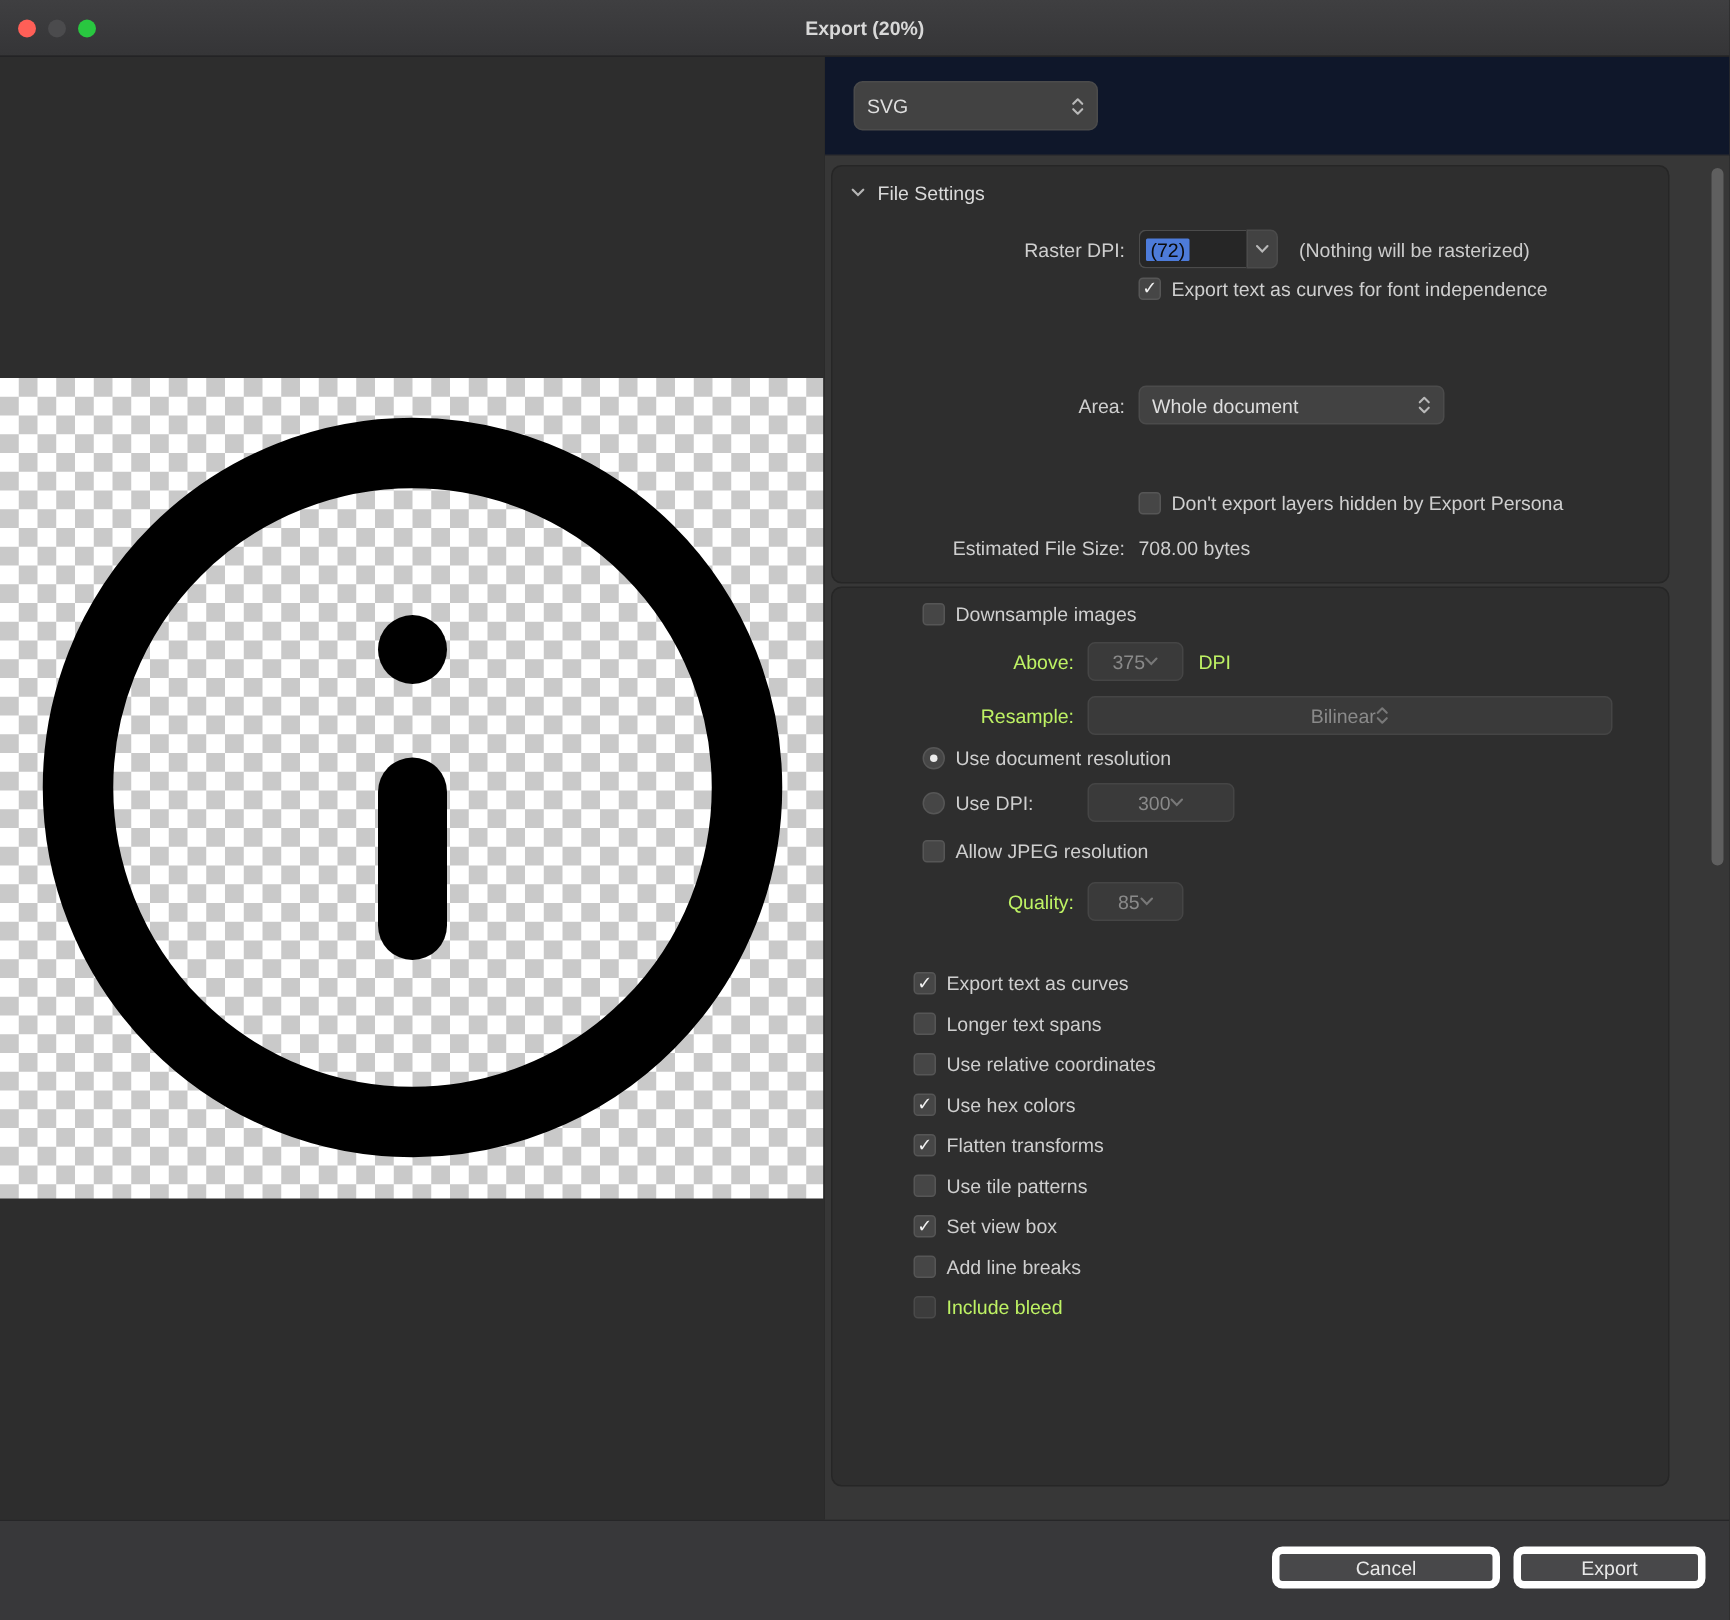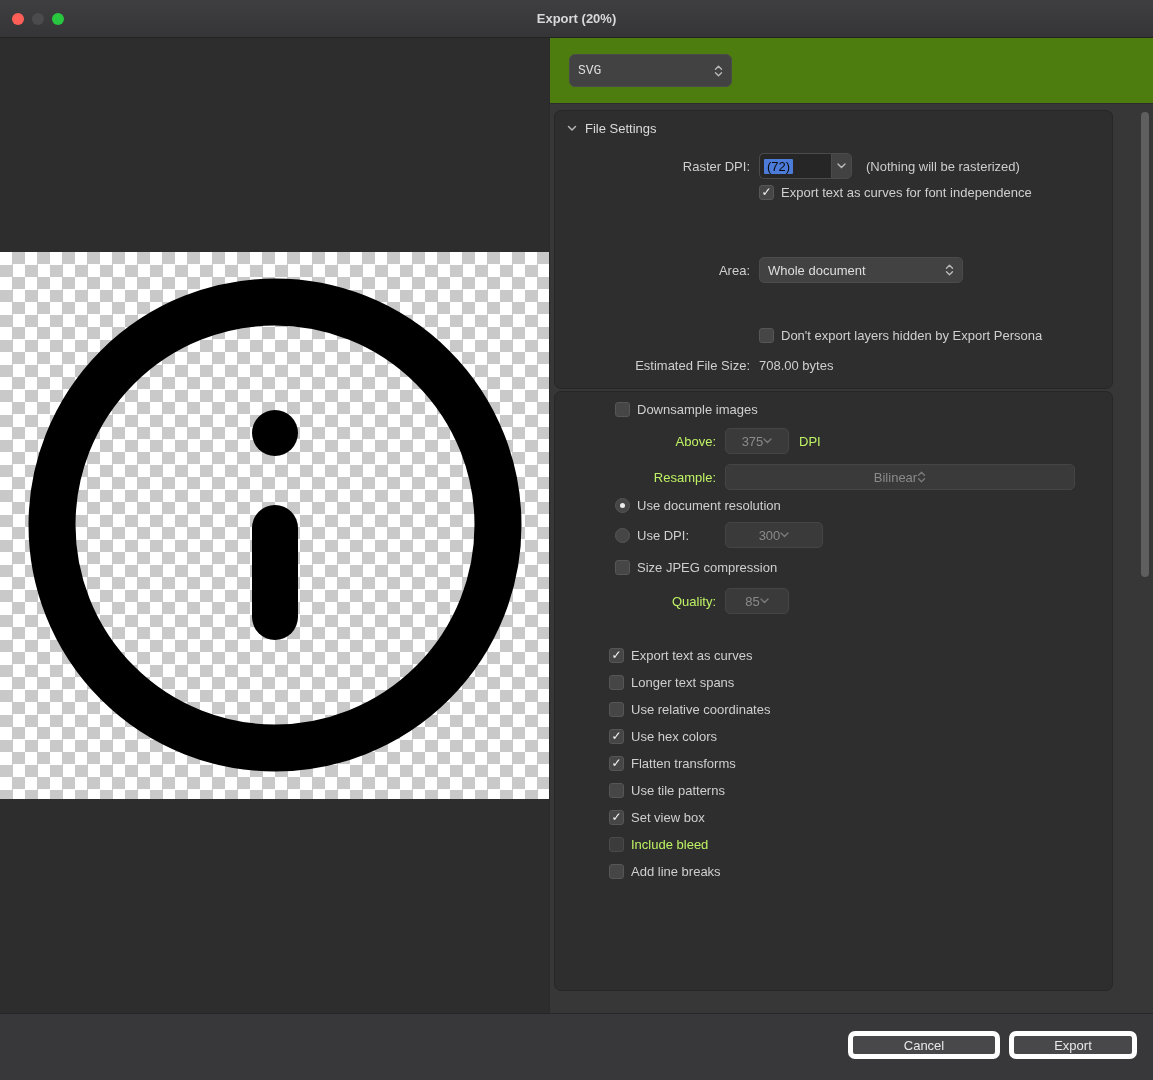--- a/index.html
+++ b/index.html
@@ -19,21 +19,21 @@
 
   
   .main { display:flex; height:975px; flex:none; }
 
   .preview { width:549px; flex:none; background:#2d2d2d; position:relative; }
   .checker { position:absolute; left:0; top:214px; width:549px; height:547px;
              background:repeating-conic-gradient(#c9c9c9 0% 25%, #ffffff 0% 50%) 0 0 / 25px 25px; }
   .checker svg { position:absolute; inset:0; }
 
   .rightpanel { flex:1; background:#373737; border-left:1px solid #2a2a2a; display:flex; flex-direction:column; position:relative; }
-  .format-bar { height:66px; flex:none; background:#4d7c0f; border-bottom:1px solid #2d2d2f; display:flex; align-items:center; padding-left:19px;font-family:Liberation Mono, monospace; }
+  .format-bar { height:66px; flex:none; background:#0f172a; border-bottom:1px solid #2d2d2f; display:flex; align-items:center; padding-left:19px; }
 
   .dropdown { height:26px; background:#424242; border:1px solid #4b4b4b; border-radius:5px;
               display:flex; align-items:center; justify-content:space-between; padding:0 8px;
               color:#dedede; cursor:default; }
   .dropdown .chev2, .dropdown .chev1 { color:#b9b9b9; display:flex; align-items:center; }
   .fmt { width:163px; height:33px; border-radius:6px; }
 
   .scrollarea { flex:1; overflow:hidden; padding:6px 40px 0 4px; }
 
   .section { background:#2e2e2e; border:1px solid #262626; border-radius:7px; padding:8px 10px 14px 10px; }
@@ -247,21 +247,21 @@
                   <svg width="9" height="6" viewBox="0 0 9 6">
                       <path d="M1 1 L4.5 4.6 L8 1" fill="none" stroke="currentColor" stroke-width="1.4" stroke-linecap="round"></path>
                     </svg>
                 </span>
               </span>
             </span>
           </div>
 
           <div class="row cbrow" style="margin-left:50px; margin-bottom:12px;">
             <span class="cb">✓</span>
-            <span class="cb-lab">Size JPEG compression</span>
+            <span class="cb-lab">Allow JPEG resolution</span>
           </div>
 
           <div class="row dim">
             <span class="lbl-a">Quality:</span>
             <div class="dropdown" style="width:64px;">
               <span>85</span>
               <span class="chev1">
                 <svg width="9" height="6" viewBox="0 0 9 6">
                     <path d="M1 1 L4.5 4.6 L8 1" fill="none" stroke="currentColor" stroke-width="1.4" stroke-linecap="round"></path>
                   </svg>
@@ -293,27 +293,27 @@
               <span class="cb-lab">Flatten transforms</span>
             </div>
             <div class="opt-row">
               <span class="cb">✓</span>
               <span class="cb-lab">Use tile patterns</span>
             </div>
             <div class="opt-row">
               <span class="cb on">✓</span>
               <span class="cb-lab">Set view box</span>
             </div>
+            <div class="opt-row">
+              <span class="cb">✓</span>
+              <span class="cb-lab">Add line breaks</span>
+            </div>
             <div class="opt-row dim">
               <span class="cb">✓</span>
               <span class="cb-lab">Include bleed</span>
-            </div>
-            <div class="opt-row">
-              <span class="cb">✓</span>
-              <span class="cb-lab">Add line breaks</span>
             </div>
           </div>
         </div>
 
       </div>
 
       <div class="scroll-thumb"></div>
     </div>
   </div>
 

